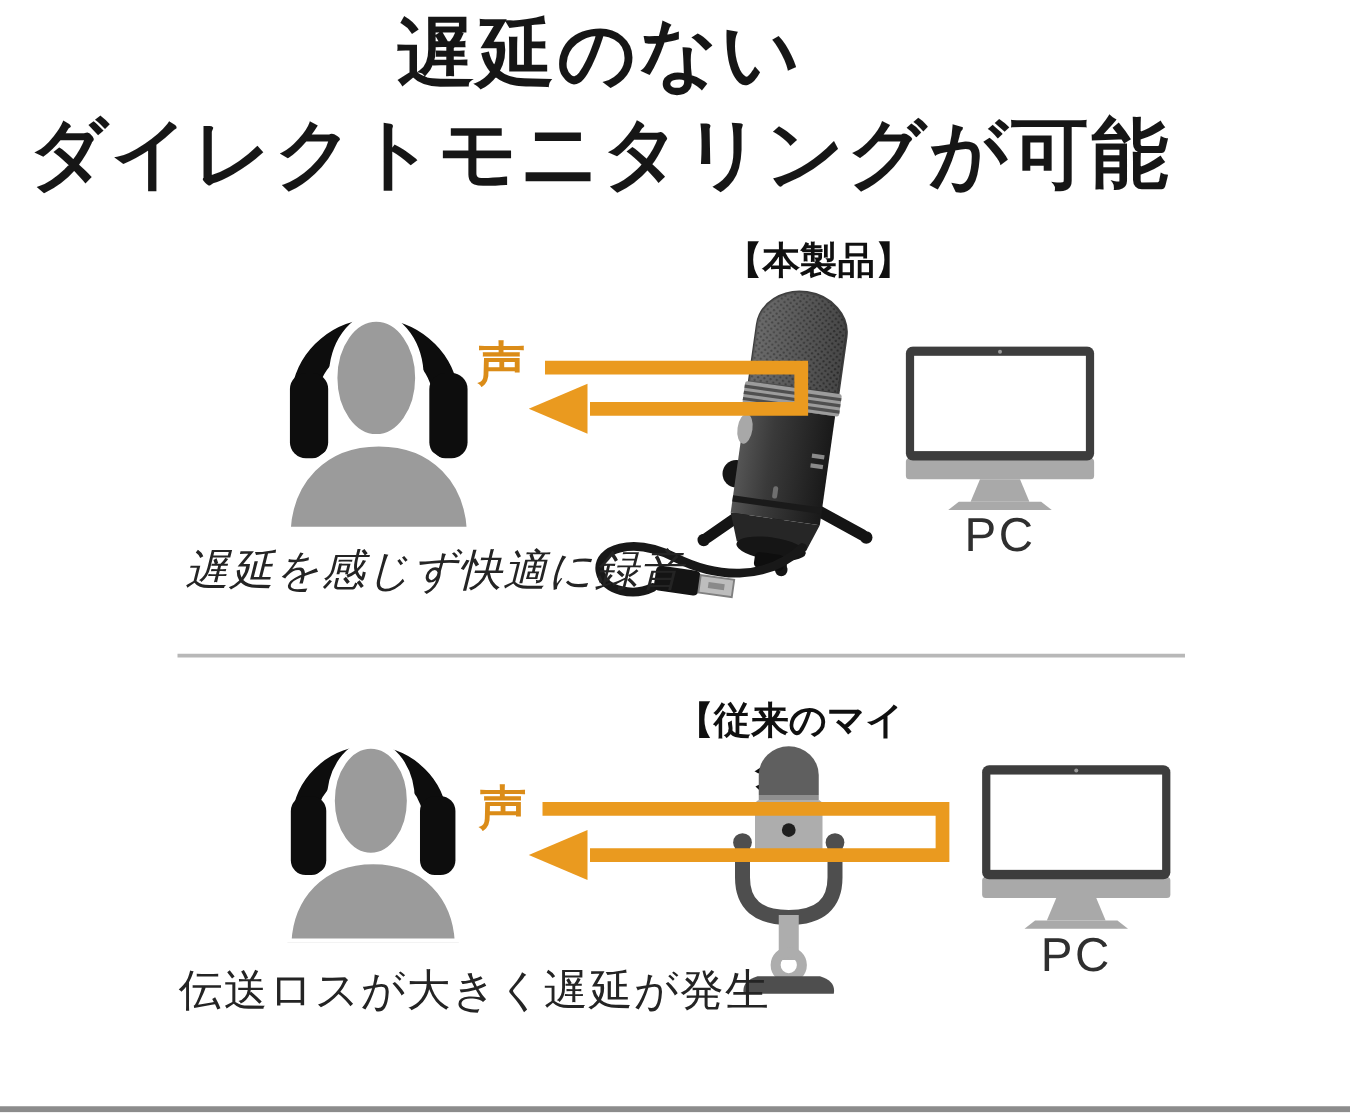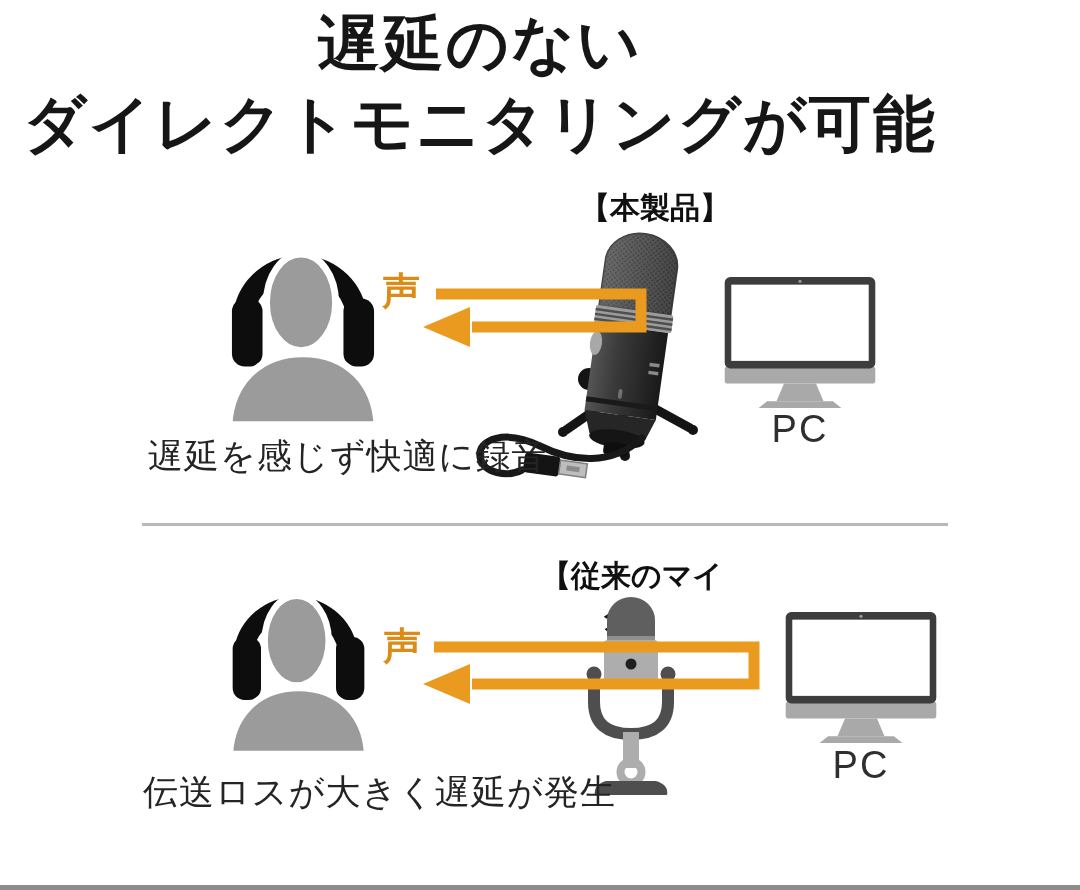--- a/index.html
+++ b/index.html
@@ -103,21 +103,21 @@
     <rect x="12" y="8" width="146" height="81" fill="#ffffff"></rect>
     <circle cx="85" cy="4.5" r="1.7" fill="#9a9a9a"></circle>
   </svg>
   <div class="abs pc-label" style="left:720px;top:408px;width:160px;">PC</div>
 
   <svg class="abs" style="left:420px;top:280px;" width="260" height="70" viewBox="0 0 260 70">
     <polyline points="16,14 221,14 221,47 52,47" fill="none" stroke="#ea9a1f" stroke-width="11"></polyline>
     <polygon points="3,47 50,27 50,67" fill="#ea9a1f"></polygon>
   </svg>
 
-  <div class="abs caption" style="left:148px;top:433px;">遅延を感じず快適に録音</div>
+  <div class="abs caption" style="left:148px;top:433px;font-style:italic;">遅延を感じず快適に録音</div>
 
   <div class="abs divider"></div>
 
   <div class="abs device-label" style="left:512px;top:556px;">【従来のマイク】</div>
 
   <svg class="abs" style="left:229px;top:582px;" width="139" height="172" viewBox="0 0 152 188">
     <path d="M 16 74 A 58 58 0 0 1 130 74" fill="none" stroke="#0d0d0d" stroke-width="21"></path>
     <rect x="4" y="60" width="31" height="69" rx="13" fill="#0d0d0d"></rect>
     <rect x="117" y="60" width="31" height="69" rx="13" fill="#0d0d0d"></rect>
     <path d="M 1 188 C 3 148 30 116 76 116 C 122 116 149 148 151 188 Z" fill="#9b9b9b" stroke="#ffffff" stroke-width="7"></path>

